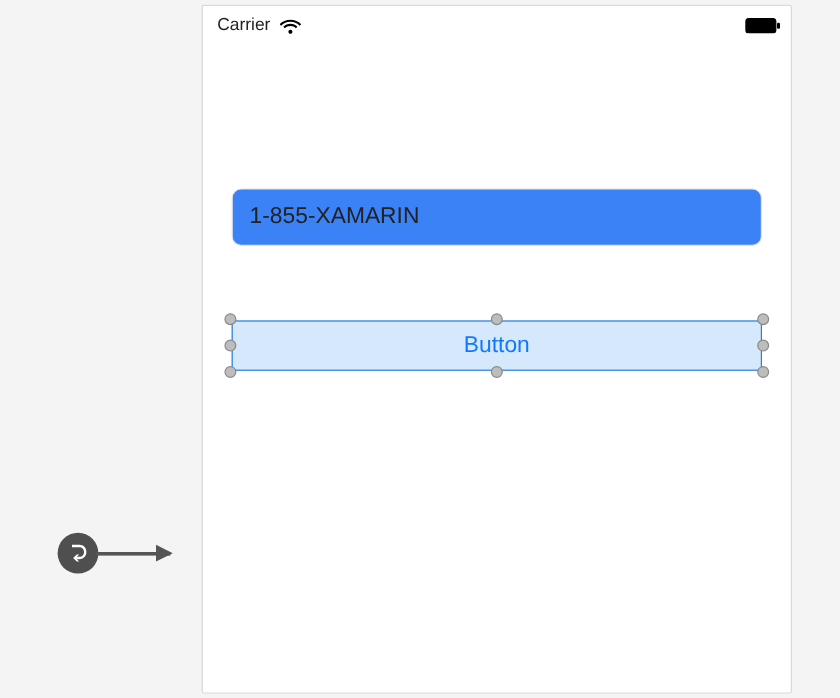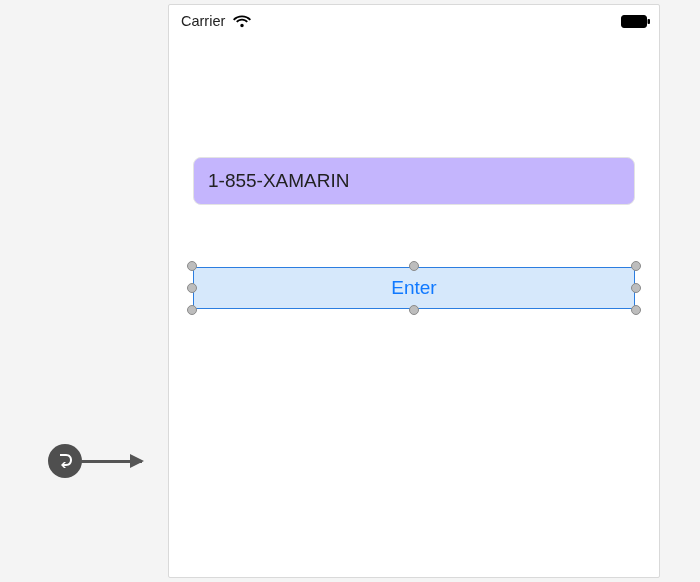--- a/index.html
+++ b/index.html
@@ -34,42 +34,42 @@
     box-sizing:border-box;
   }
   .status-bar{
     display:flex;
     align-items:center;
     justify-content:space-between;
     padding:4px 8px 0 12px;
     height:24px;
     font-size:14px;
   }
-  .status-left{display:flex;align-items:center;gap:8px;}
+  .status-left{display:flex;align-items:flex-end;gap:8px;}
   .carrier{font-size:14.5px;}
   .wifi-icon svg{display:block;}
   .battery-icon svg{display:block;}
   .content{
     padding:124px 24px 0 24px;
   }
   .prompt{
     font-size:22px;
     font-weight:400;
     margin:0 0 30px 4px;
   }
   .input-field{
     width:100%;
     box-sizing:border-box;
     border:1px solid var(--field-border);
     border-radius:8px;
     padding:12px 14px;
     font-size:19px;
     font-family:inherit;
     color:var(--text);
-    background:#c4b5fd;
+    background:#3b82f6;
     outline:none;
   }
   .selected-button-wrap{
     position:relative;
     margin-top:62px;
   }
   .action-button{
     width:100%;
     box-sizing:border-box;
     height:42px;
@@ -142,21 +142,21 @@
         <rect x="26.5" y="4" width="2.5" height="5" rx="1" fill="#000"></rect>
       </svg>
     </span>
   </div>
 
   <div class="content">
 
     <input type="text" class="input-field" value="1-855-XAMARIN" style="">
 
     <div class="selected-button-wrap">
-      <button class="action-button">Enter</button>
+      <button class="action-button">Button</button>
       <span class="handle h-tl"></span>
       <span class="handle h-tc"></span>
       <span class="handle h-tr"></span>
       <span class="handle h-ml"></span>
       <span class="handle h-mr"></span>
       <span class="handle h-bl"></span>
       <span class="handle h-bc"></span>
       <span class="handle h-br"></span>
     </div>
   </div>

